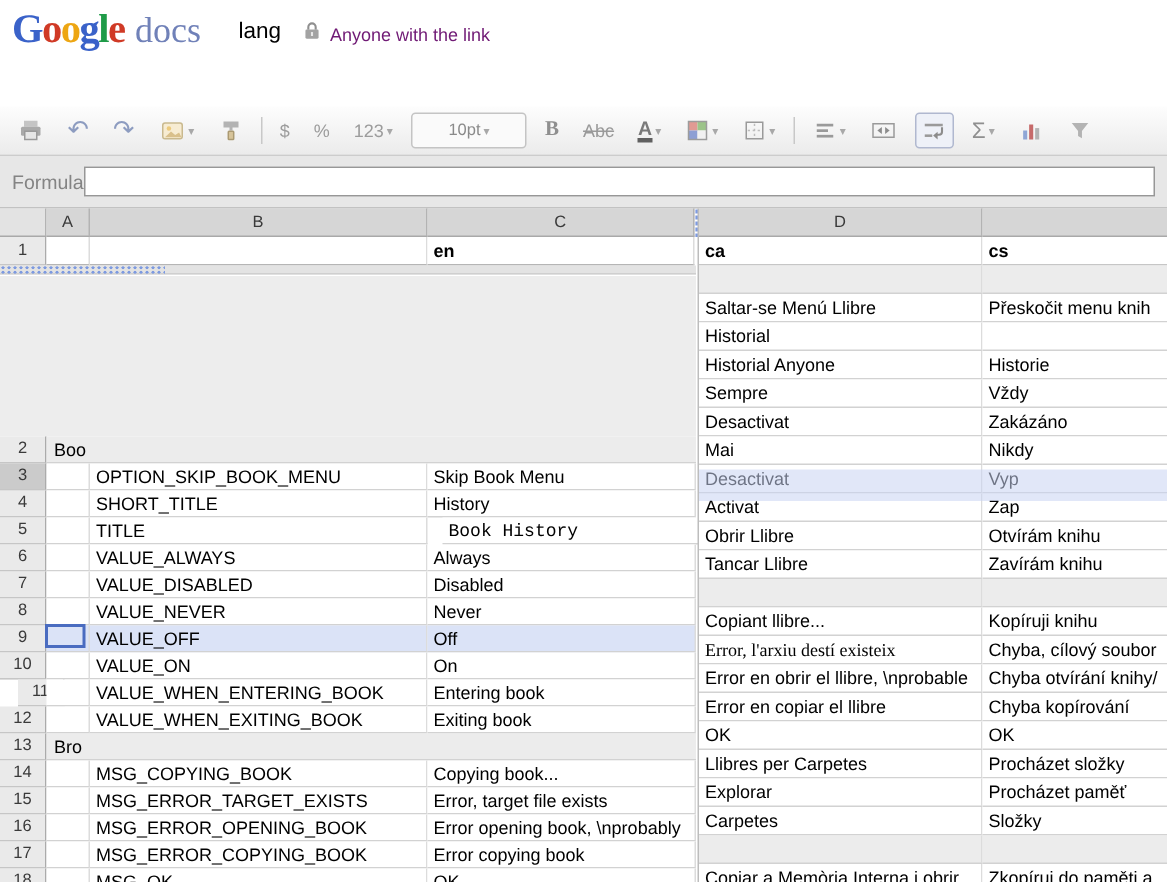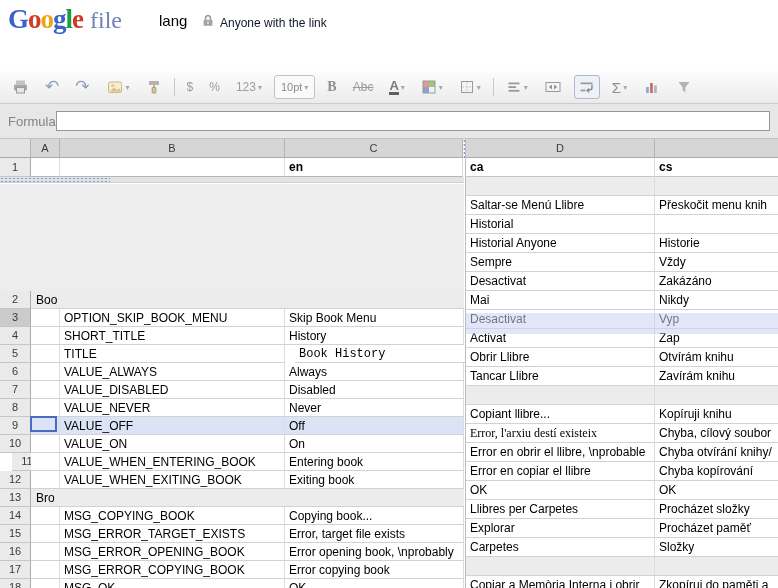--- a/index.html
+++ b/index.html
@@ -8,36 +8,36 @@
   #app { position:relative; width:778px; height:588px; }
 
   
   #header { position:absolute; left:0; top:0; width:778px; height:44px; background:#fff; }
   #logo { position:absolute; left:8px; top:4px; font-family:"Liberation Serif", serif; }
   #logo .gl { font-size:27px; font-weight:bold; letter-spacing:-1px; }
   .c-blue{color:#3a62c9;} .c-red{color:#d03a26;} .c-yellow{color:#eda613;} .c-green{color:#1f9b48;}
   #docs-label { font-size:24px; color:#7081b8; margin-left:7px; font-weight:normal; }
   #doc-title { position:absolute; left:159px; top:12px; font-size:15px; color:#000; }
   #share { position:absolute; left:201px; top:13px; display:flex; align-items:center; gap:5px; }
-  #share-label { font-size:12px; color:#0f172a; }
+  #share-label { font-size:12px; color:#701a75; }
 
   
   #menubar { position:absolute; left:0; top:44px; width:778px; height:27px;
     background:#e2e7f8; border-top:1px solid #c5cce9; display:flex; align-items:center;
     gap:18px; padding-left:10px; }
   .menu-item { font-size:13px; color:#b9bfd6; cursor:default; }
 
   
   #toolbar { position:absolute; left:0; top:71px; width:778px; height:33px;
     background:linear-gradient(#fdfdfd,#ebebeb); border-bottom:1px solid #cccccc;
     display:flex; align-items:center; gap:8px; padding-left:8px; }
   .tbtn { display:flex; align-items:center; gap:2px; height:24px; padding:2px 3px;
     border:1px solid transparent; border-radius:3px; }
   .tbtn.active { border:1px solid #b0b8cf; background:#eef1f8; }
-  .tbtn.boxed { border:1px solid #c4c4c4; background:#fafafa; padding:2px 6px;align-items:center; }
+  .tbtn.boxed { border:1px solid #c4c4c4; background:#fafafa; padding:2px 24px;align-items:center; }
   .tsep { width:1px; height:18px; background:#c8c8c8; }
   .tglyph { font-size:17px; color:#8d9cc0; line-height:16px; }
   .tlabel { font-size:12px; color:#9c9c9c; }
   .lbl-bold { font-family:"Liberation Serif", serif; font-weight:bold; font-size:14px; color:#8f8f8f; }
   .lbl-strike { text-decoration:line-through; font-size:12px; color:#9a9a9a; }
   .lbl-textcolor { font-size:13px; font-weight:bold; color:#7a7a7a;
     border-bottom:3px solid #606060; line-height:13px; }
   .lbl-sum { font-size:15px; color:#8f8f8f; }
   .lbl-fontsize { font-size:11px; color:#8a8a8a; }
   .tarrow { font-size:8px; color:#a8a8a8; }
@@ -80,21 +80,21 @@
   #hl-band { position:absolute; left:466px; top:313px; width:312px; height:21px;
     background:rgba(200,212,242,0.55); pointer-events:none; }
 </style>
 </head>
 <body>
 
 <div id="app">
 
   <div id="header">
     <div id="logo">
-      <span class="gl c-blue">G</span><span class="gl c-red">o</span><span class="gl c-yellow">o</span><span class="gl c-blue">g</span><span class="gl c-green">l</span><span class="gl c-red">e</span><span id="docs-label">file</span>
+      <span class="gl c-blue">G</span><span class="gl c-red">o</span><span class="gl c-yellow">o</span><span class="gl c-blue">g</span><span class="gl c-green">l</span><span class="gl c-red">e</span><span id="docs-label">docs</span>
     </div>
     <span id="doc-title">lang</span>
     <span id="share">
       <span>
         <svg width="14" height="15" viewBox="0 0 16 16">
           <path d="M5.2 7.2 V5.2 a2.8 2.8 0 0 1 5.6 0 V7.2" stroke="#8f8f8f" stroke-width="1.6" fill="none"></path>
           <rect x="3" y="7" width="10" height="7" rx="1" fill="#a3a3a3"></rect>
           <rect x="7.2" y="9" width="1.6" height="3" fill="#e8e8e8"></rect>
         </svg>
       </span>

